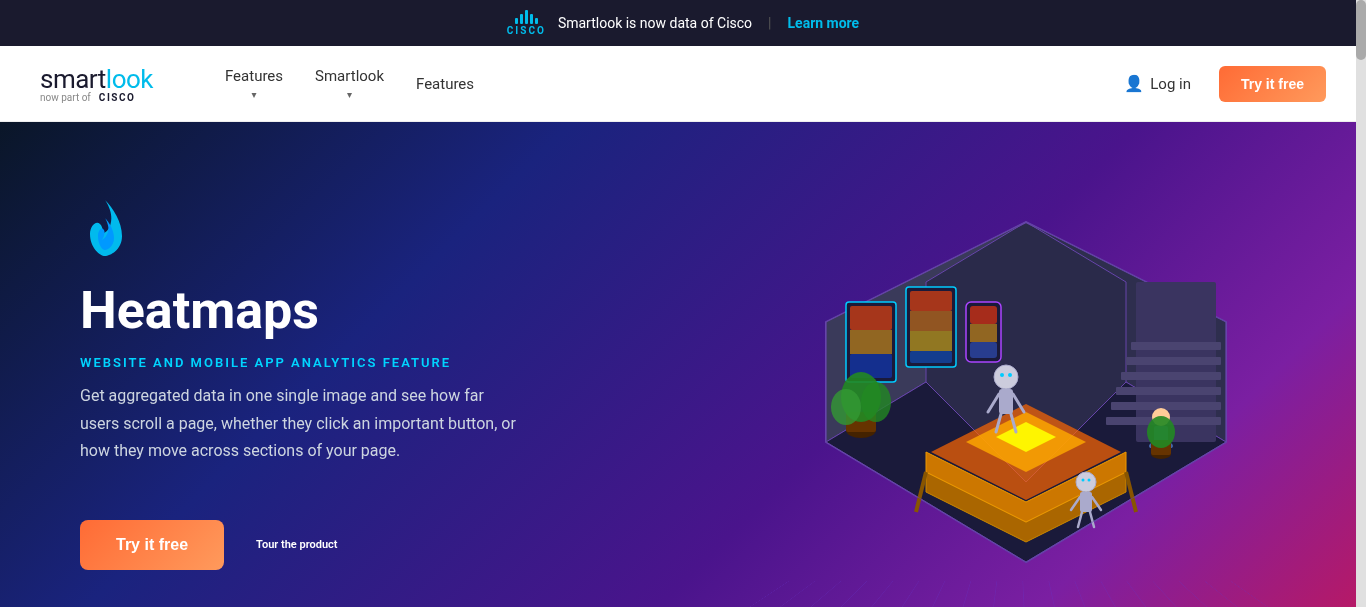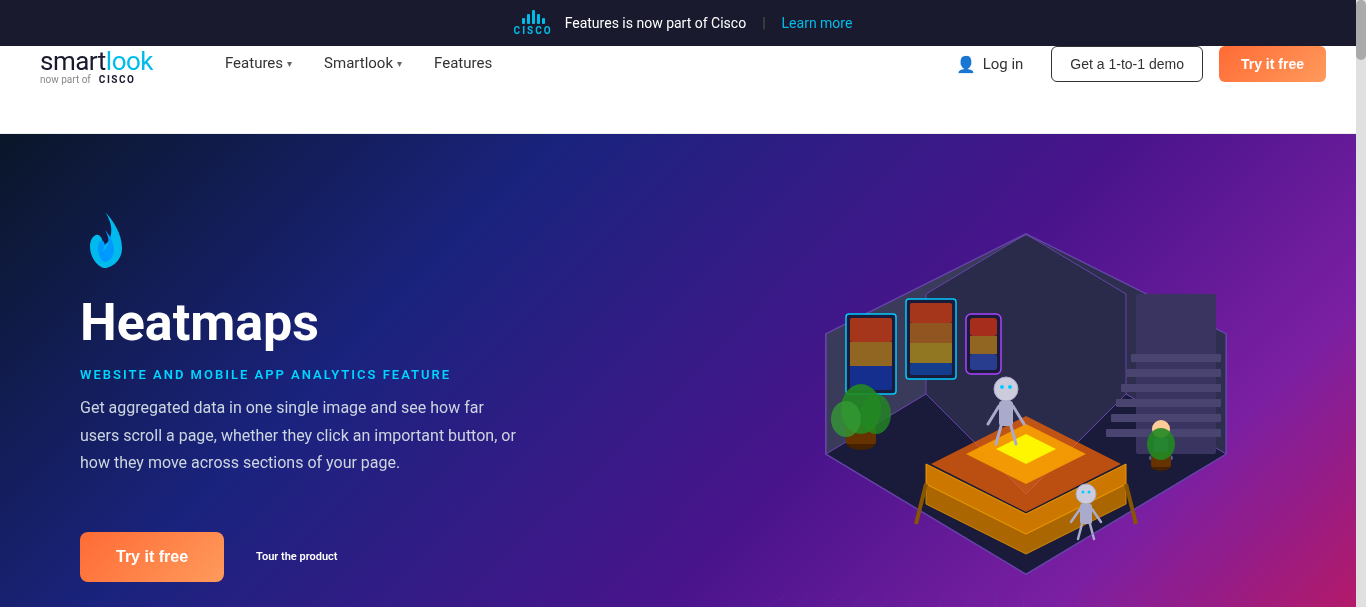--- a/index.html
+++ b/index.html
@@ -39,38 +39,38 @@
       letter-spacing: 2px;
       color: #00bceb;
     }
     .banner-divider {
       color: #555;
       margin: 0 4px;
     }
     .learn-more-link {
       color: #00bceb;
       text-decoration: none;
-      font-weight: 400;
+      font-weight: 700;
     }
     .scrollbar-placeholder {
       position: absolute;
       right: 0;
       top: 0;
       width: 10px;
       height: 46px;
       background: #2a2a3e;
     }
 
     
     .navbar {
       background: #fff;
       display: flex;
-      align-items: flex-start;
+      align-items: center;
       padding: 0 40px;
-      height: 88px;
+      height: 76px;
       border-bottom: 1px solid #eee;
       position: relative;
     }
     .logo-area {
       display: flex;
       flex-direction: column;
       align-items: flex-start;
       margin-right: 60px;
       text-decoration: none;
     }
@@ -105,20 +105,21 @@
     .nav-item {
       display: flex;
       align-items: center;
       gap: 4px;
       padding: 8px 12px;
       font-size: 15px;
       color: #333;
       cursor: pointer;
       border-radius: 4px;
       text-decoration: none;
+      flex-direction: column;
     }
     .nav-chevron {
       font-size: 10px;
       color: #666;
     }
     .nav-right {
       display: flex;
       align-items: center;
       gap: 16px;
     }
@@ -275,21 +276,21 @@
   <div class="cisco-logo">
     <div class="cisco-bars">
       <div class="cisco-bar" style="height:6px;"></div>
       <div class="cisco-bar" style="height:10px;"></div>
       <div class="cisco-bar" style="height:14px;"></div>
       <div class="cisco-bar" style="height:10px;"></div>
       <div class="cisco-bar" style="height:6px;"></div>
     </div>
     <span class="cisco-text">CISCO</span>
   </div>
-  <span>Features is now part of Cisco</span>
+  <span>Smartlook is now data of Cisco</span>
   <span class="banner-divider">|</span>
   <a class="learn-more-link" href="#">Learn more</a>
   <div class="scrollbar-placeholder"></div>
 </div>
 
 <nav class="navbar">
   <a class="logo-area" href="#">
     <div class="logo-smartlook">
       <span class="smart">smart</span><span class="look">look</span>
     </div>
@@ -309,21 +310,20 @@
     </a>
     <a class="nav-item" href="#">
       <span>Features</span>
     </a>
   </div>
   <div class="nav-right">
     <a class="login-btn" href="#">
       <span class="user-icon">👤</span>
       <span>Log in</span>
     </a>
-    <button class="demo-btn">Get a 1-to-1 demo</button>
     <button class="try-free-btn">Try it free</button>
   </div>
 </nav>
 
 <section class="hero">
   <div class="hero-content">
     
     <svg class="hero-icon" viewBox="0 0 50 60" fill="none" xmlns="http://www.w3.org/2000/svg">
       <path d="M25 2 C25 2 35 15 30 28 C28 34 22 36 22 36 C22 36 24 30 20 26 C16 22 10 28 10 36 C10 50 20 58 25 58 C30 58 42 52 42 38 C42 24 33 10 25 2Z" fill="#00ccff" opacity="0.9"></path>
       <path d="M25 20 C25 20 30 28 28 34 C26 40 22 42 22 42 C22 42 26 36 24 32 C22 28 18 32 18 38 C18 46 22 52 25 52 C28 52 34 48 34 40 C34 32 29 24 25 20Z" fill="#0099ff"></path>

